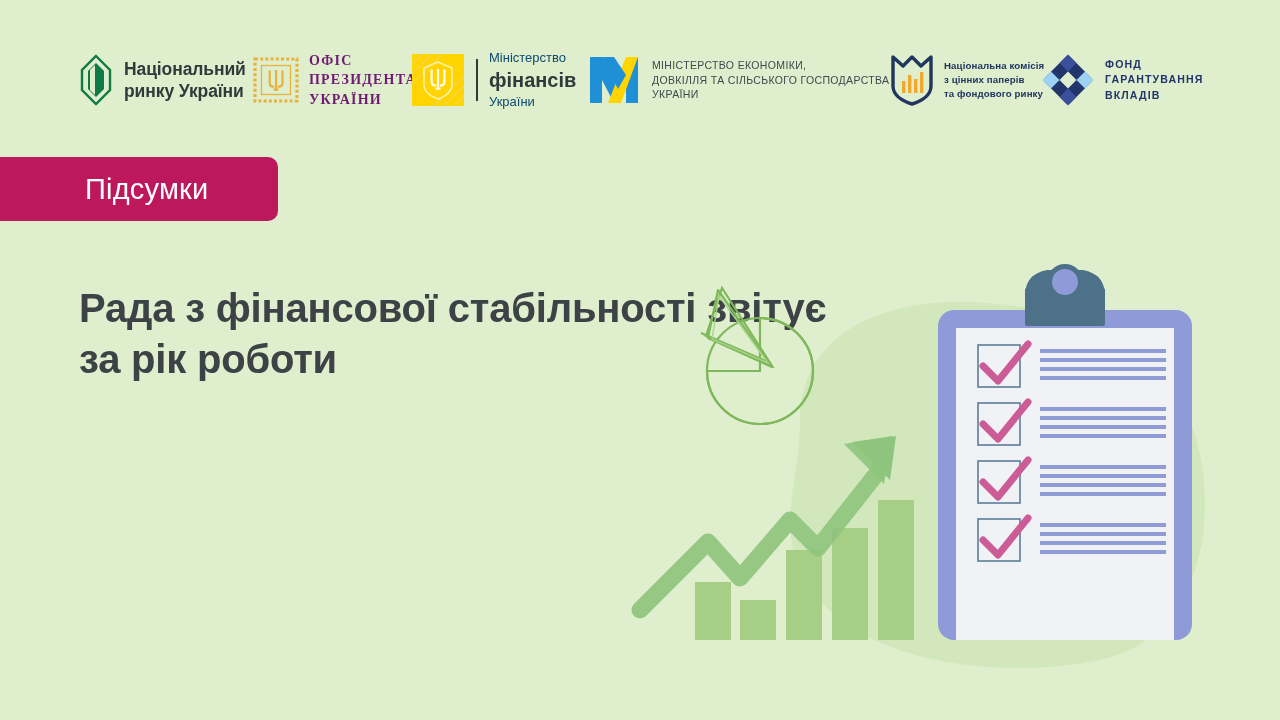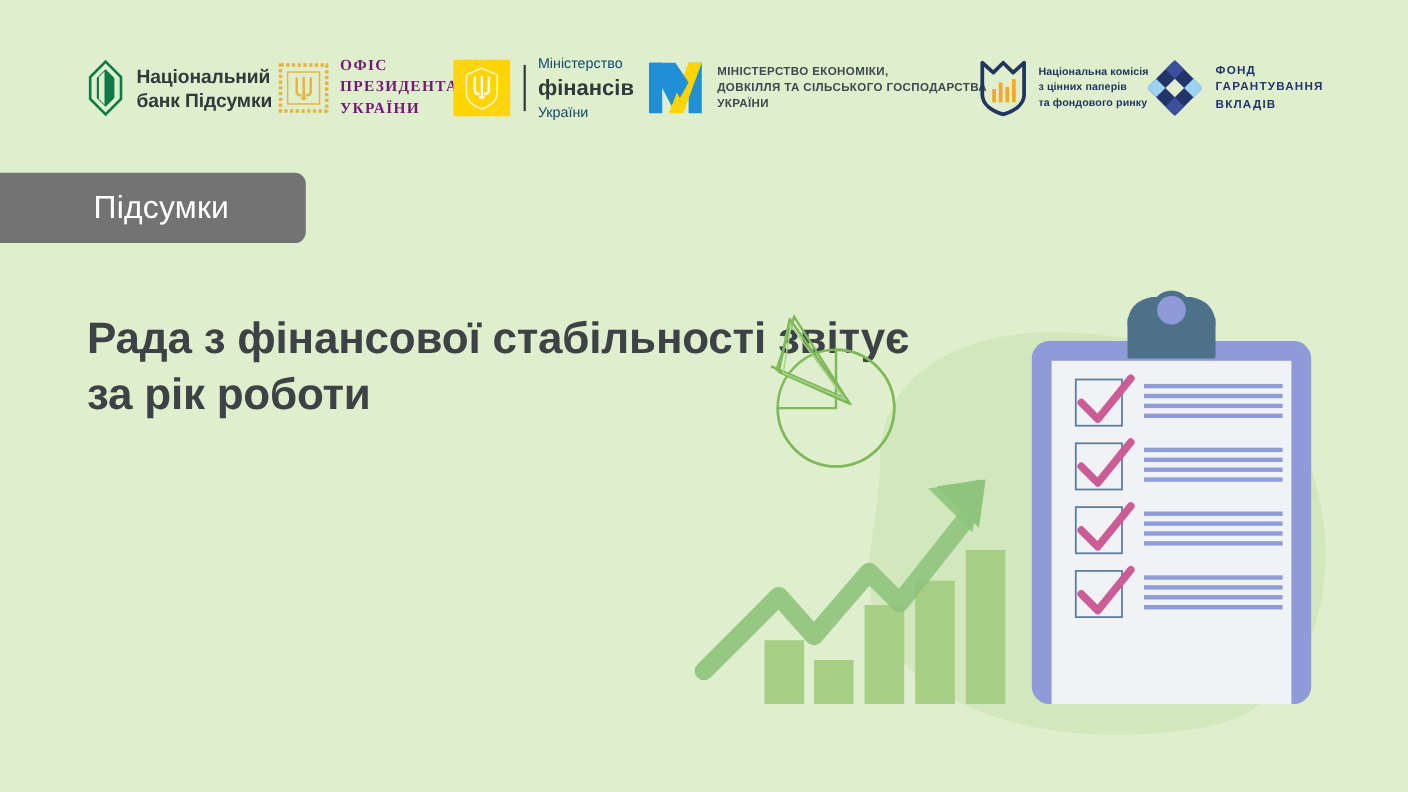--- a/index.html
+++ b/index.html
@@ -39,21 +39,21 @@
   
   .mf{position:absolute;left:412px;top:0;height:80px;}
   .mf .divider{width:2px;height:42px;background:#2f3b3a;margin:0 11px 0 12px;}
   .mf .l1,.mf .l3{color:#0c4a6e;font-size:13px;font-weight:400;line-height:1.33;white-space:nowrap;}
   .mf .l2{color:#2f3b3a;font-size:20px;font-weight:700;line-height:1.33;white-space:nowrap;}
 
   
   .me{position:absolute;left:588px;top:0;height:80px;}
   .me .txt{margin-left:12px;}
   .me .l1,.me .l2,.me .l3{
-    color:#3b4a4d;font-size:10.5px;font-weight:700;line-height:1.42;
+    color:#3b4a4d;font-size:10.5px;font-weight:400;line-height:1.42;
     letter-spacing:0.35px;white-space:nowrap;
   }
 
   
   .nk{position:absolute;left:890px;top:0;height:80px;}
   .nk .txt{margin-left:10px;}
   .nk .l1,.nk .l2,.nk .l3{
     color:#20365e;font-size:9.7px;font-weight:700;line-height:1.45;
     letter-spacing:0.1px;white-space:nowrap;
   }
@@ -62,21 +62,21 @@
   .fg{position:absolute;left:1042px;top:0;height:80px;}
   .fg .txt{margin-left:11px;}
   .fg .l1,.fg .l2,.fg .l3{
     color:#22356b;font-size:10.6px;font-weight:700;line-height:1.46;
     letter-spacing:1.1px;white-space:nowrap;
   }
 
   
   .badge{
     position:absolute;left:0;top:157px;width:278px;height:64px;
-    background:#737373;border-radius:0 10px 10px 0;
+    background:#be185d;border-radius:0 10px 10px 0;
     display:flex;align-items:center;
   }
   .badge span{
     color:#ffffff;font-size:29px;font-weight:400;letter-spacing:0.2px;
     margin-left:85px;
   }
 
   
   .headline{
     position:absolute;left:79px;top:283px;width:760px;
@@ -95,21 +95,21 @@
   <div class="logobar">
 
     <div class="logo nbu">
       <svg class="mark" width="36" height="52" viewBox="0 0 36 52">
         <path d="M18 2 L32 16 L32 36 L18 50 L4 36 L4 16 Z" fill="none" stroke="#0f7a46" stroke-width="2.4"></path>
         <path d="M18 9 L26 17 L26 35 L18 43 L10 35 L10 17 Z" fill="#0f7a46"></path>
         <path d="M12 16 L12 36 L17 41 L17 11 Z" fill="#dfeecd"></path>
       </svg>
       <div class="txt">
         <div class="l1">Національний</div>
-        <div class="l2">банк Підсумки</div>
+        <div class="l2">ринку України</div>
       </div>
     </div>
 
     <div class="logo op">
       <svg class="mark" width="48" height="48" viewBox="0 0 48 48">
         <rect x="3" y="3" width="42" height="42" fill="none" stroke="#e8b23c" stroke-width="3.2" stroke-dasharray="3 2.2"></rect>
         <rect x="9.5" y="9.5" width="29" height="29" fill="none" stroke="#e8b23c" stroke-width="1.3"></rect>
         <g fill="#e8b23c">
           <rect x="23" y="14" width="2.2" height="21"></rect>
           <path d="M16.6 14.5 h2.2 v12.5 c0 1.6 1.1 2.6 2.4 2.6 h1.1 v2.2 h-1.4 c-2.6 0-4.3-2-4.3-4.6 Z"></path>

